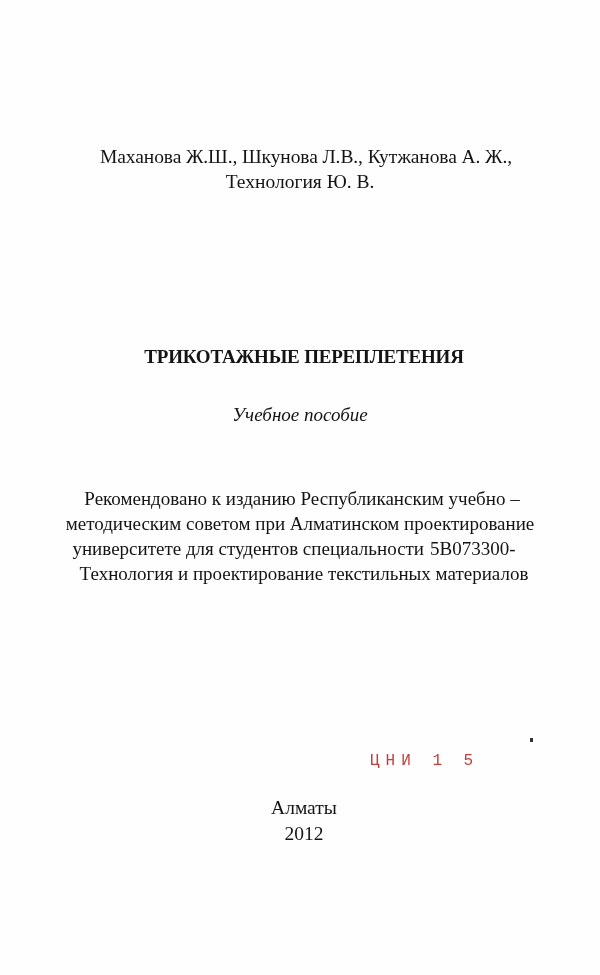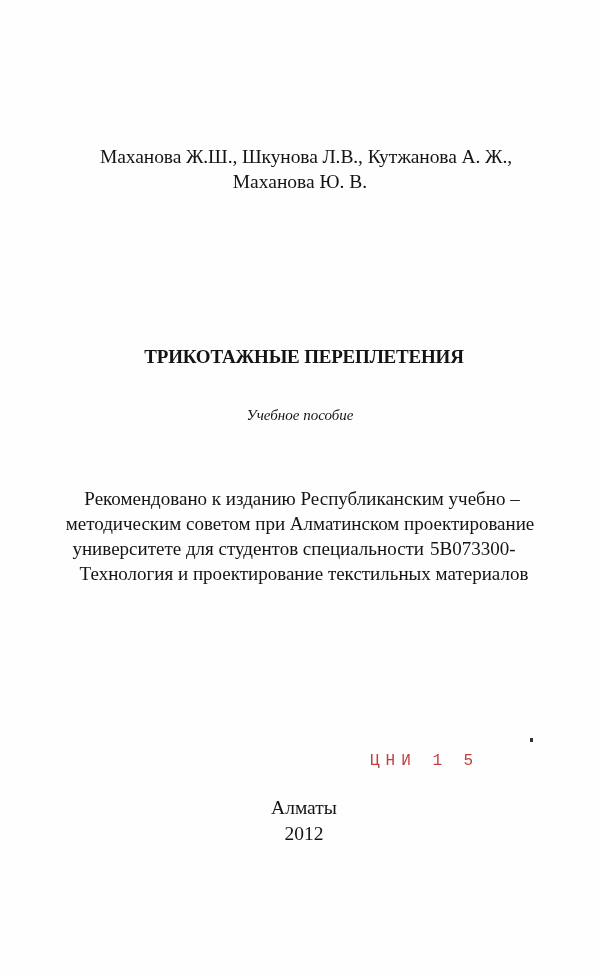--- a/index.html
+++ b/index.html
@@ -36,21 +36,21 @@
     .title {
       top: 345px;
       font-weight: bold;
       font-size: 19px;
       letter-spacing: -0.2px;
       left: 4px;
     }
     .subtitle {
       top: 403px;
       font-style: italic;
-      font-size: 15px;
+      font-size: 19px;
     }
     .rec { font-size: 19px; }
     .rec-1 { top: 487px; left: 2px; }
     .rec-2 { top: 512px; left: 0px; }
     .rec-3 { top: 537px; left: -6px; }
     .rec-3 .code { margin-left: 6px; }
     .rec-4 { top: 562px; left: 4px; }
     .stamp {
       position: absolute;
       left: 370px;
@@ -72,21 +72,21 @@
     }
     .city { top: 796px; left: 4px; }
     .year { top: 822px; left: 4px; }
   </style>
 </head>
 <body>
 
 <div class="page">
 
   <div class="line authors-1">Маханова Ж.Ш., Шкунова Л.В., Кутжанова А. Ж.,</div>
-  <div class="line authors-2">Маханова Ю. В.</div>
+  <div class="line authors-2">Технология Ю. В.</div>
 
   <div class="line title">ТРИКОТАЖНЫЕ ПЕРЕПЛЕТЕНИЯ</div>
   <div class="line subtitle">Учебное пособие</div>
 
   <div class="line rec rec-1">Рекомендовано к изданию Республиканским учебно –</div>
   <div class="line rec rec-2">методическим советом при Алматинском проектирование</div>
   <div class="line rec rec-3">
     <span>университете для студентов специальности</span><span class="code">5B073300-</span>
   </div>
   <div class="line rec rec-4">Технология и проектирование текстильных материалов</div>

